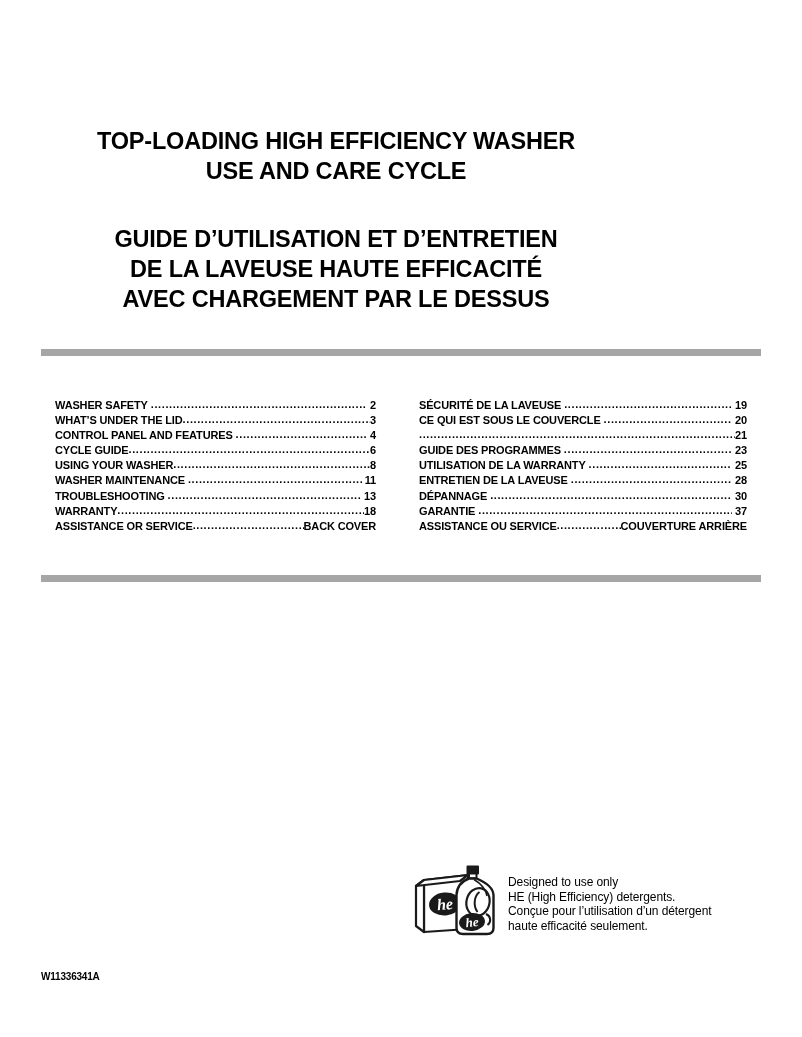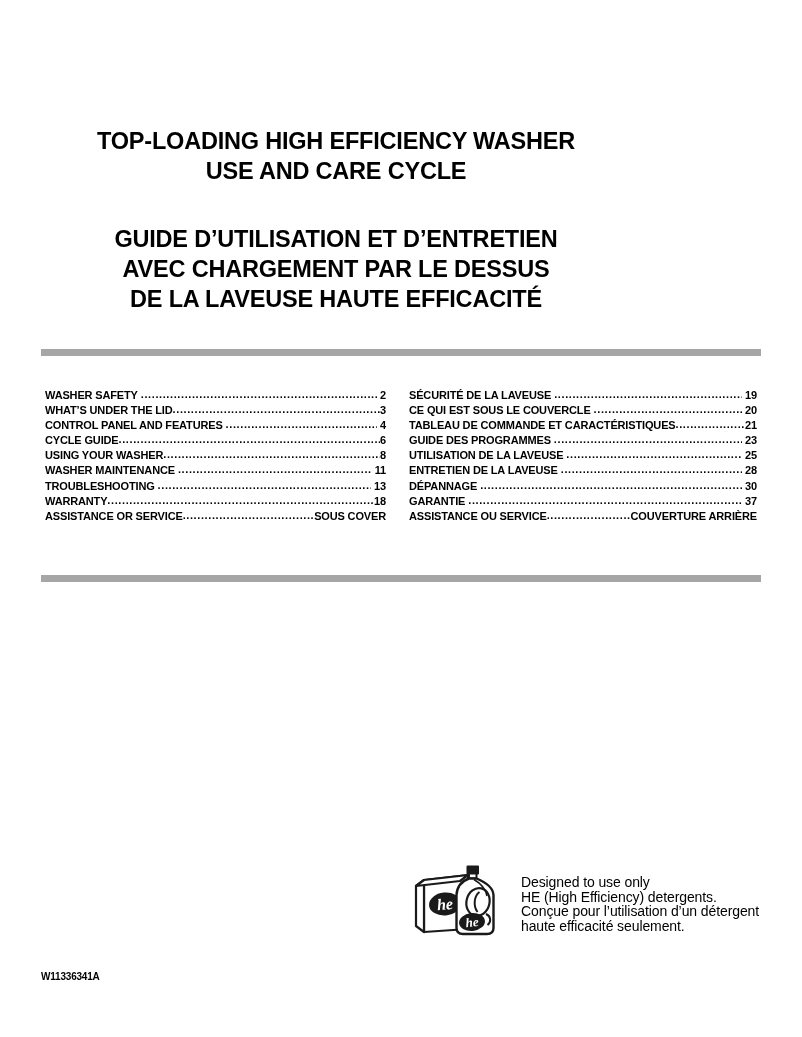--- a/index.html
+++ b/index.html
@@ -69,21 +69,21 @@
   }
   .toc-heading {
     font-size: 16.5px;
     font-weight: bold;
     text-align: center;
     margin: 0 0 13px 0;
     letter-spacing: -0.1px;
   }
   .toc-list {
     list-style: none;
-    margin: 4px;
+    margin: 14px;
     padding: 0;
   }
   .toc-item {
     display: flex;
     align-items: flex-end;
     font-size: 11px;
     font-weight: bold;
     line-height: 14.1px;
     white-space: nowrap;
     letter-spacing: -0.15px;
@@ -114,23 +114,23 @@
     top: 862px;
     display: flex;
     align-items: flex-start;
   }
   #he-art {
     width: 96px;
     height: 78px;
     flex: 0 0 auto;
   }
   #he-text {
-    margin-left: 13px;
+    margin-left: 0;
     padding-top: 13px;
-    font-size: 14px;
+    font-size: 12px;
     line-height: 14.6px;
     letter-spacing: -0.1px;
     white-space: nowrap;
   }
 
   
   #part-number {
     position: absolute;
     left: 41px;
     top: 971px;
@@ -144,22 +144,22 @@
 
 <div id="page">
 
   <div class="title-block" id="title-en">
     <div class="title-line">TOP-LOADING HIGH EFFICIENCY WASHER</div>
     <div class="title-line">USE AND CARE CYCLE</div>
   </div>
 
   <div class="title-block" id="title-fr">
     <div class="title-line">GUIDE D’UTILISATION ET D’ENTRETIEN</div>
+    <div class="title-line">DE LA LAVEUSE HAUTE EFFICACITÉ</div>
     <div class="title-line">AVEC CHARGEMENT PAR LE DESSUS</div>
-    <div class="title-line">DE LA LAVEUSE HAUTE EFFICACITÉ</div>
   </div>
 
   <div class="divider" id="divider-top"></div>
 
   <div class="toc-col" id="toc-col-en">
     <ul class="toc-list" id="toc-list-en">
         <li class="toc-item gap">
           <span class="toc-label">WASHER SAFETY</span>
           <span class="toc-dots" aria-hidden="true">............................................................................................................................................................................................................................</span>
           <span class="toc-page">2</span>
@@ -195,49 +195,48 @@
           <span class="toc-page">13</span>
         </li>
         <li class="toc-item">
           <span class="toc-label">WARRANTY</span>
           <span class="toc-dots" aria-hidden="true">............................................................................................................................................................................................................................</span>
           <span class="toc-page">18</span>
         </li>
         <li class="toc-item">
           <span class="toc-label">ASSISTANCE OR SERVICE</span>
           <span class="toc-dots" aria-hidden="true">............................................................................................................................................................................................................................</span>
-          <span class="toc-page">SOUS COVER</span>
+          <span class="toc-page">BACK COVER</span>
         </li>
       </ul>
   </div>
 
   <div class="toc-col" id="toc-col-fr">
     <ul class="toc-list" id="toc-list-fr">
         <li class="toc-item gap">
           <span class="toc-label">SÉCURITÉ DE LA LAVEUSE</span>
           <span class="toc-dots" aria-hidden="true">............................................................................................................................................................................................................................</span>
           <span class="toc-page">19</span>
         </li>
         <li class="toc-item gap">
           <span class="toc-label">CE QUI EST SOUS LE COUVERCLE</span>
           <span class="toc-dots" aria-hidden="true">............................................................................................................................................................................................................................</span>
           <span class="toc-page">20</span>
         </li>
         <li class="toc-item">
-          <span class="toc-label">TABLEAU DE COMMANDE ET CARACTÉRISTIQUES</span>
           <span class="toc-dots" aria-hidden="true">............................................................................................................................................................................................................................</span>
           <span class="toc-page">21</span>
         </li>
         <li class="toc-item gap">
           <span class="toc-label">GUIDE DES PROGRAMMES</span>
           <span class="toc-dots" aria-hidden="true">............................................................................................................................................................................................................................</span>
           <span class="toc-page">23</span>
         </li>
         <li class="toc-item gap">
-          <span class="toc-label">UTILISATION DE LA LAVEUSE</span>
+          <span class="toc-label">UTILISATION DE LA WARRANTY</span>
           <span class="toc-dots" aria-hidden="true">............................................................................................................................................................................................................................</span>
           <span class="toc-page">25</span>
         </li>
         <li class="toc-item gap">
           <span class="toc-label">ENTRETIEN DE LA LAVEUSE</span>
           <span class="toc-dots" aria-hidden="true">............................................................................................................................................................................................................................</span>
           <span class="toc-page">28</span>
         </li>
         <li class="toc-item gap">
           <span class="toc-label">DÉPANNAGE</span>

